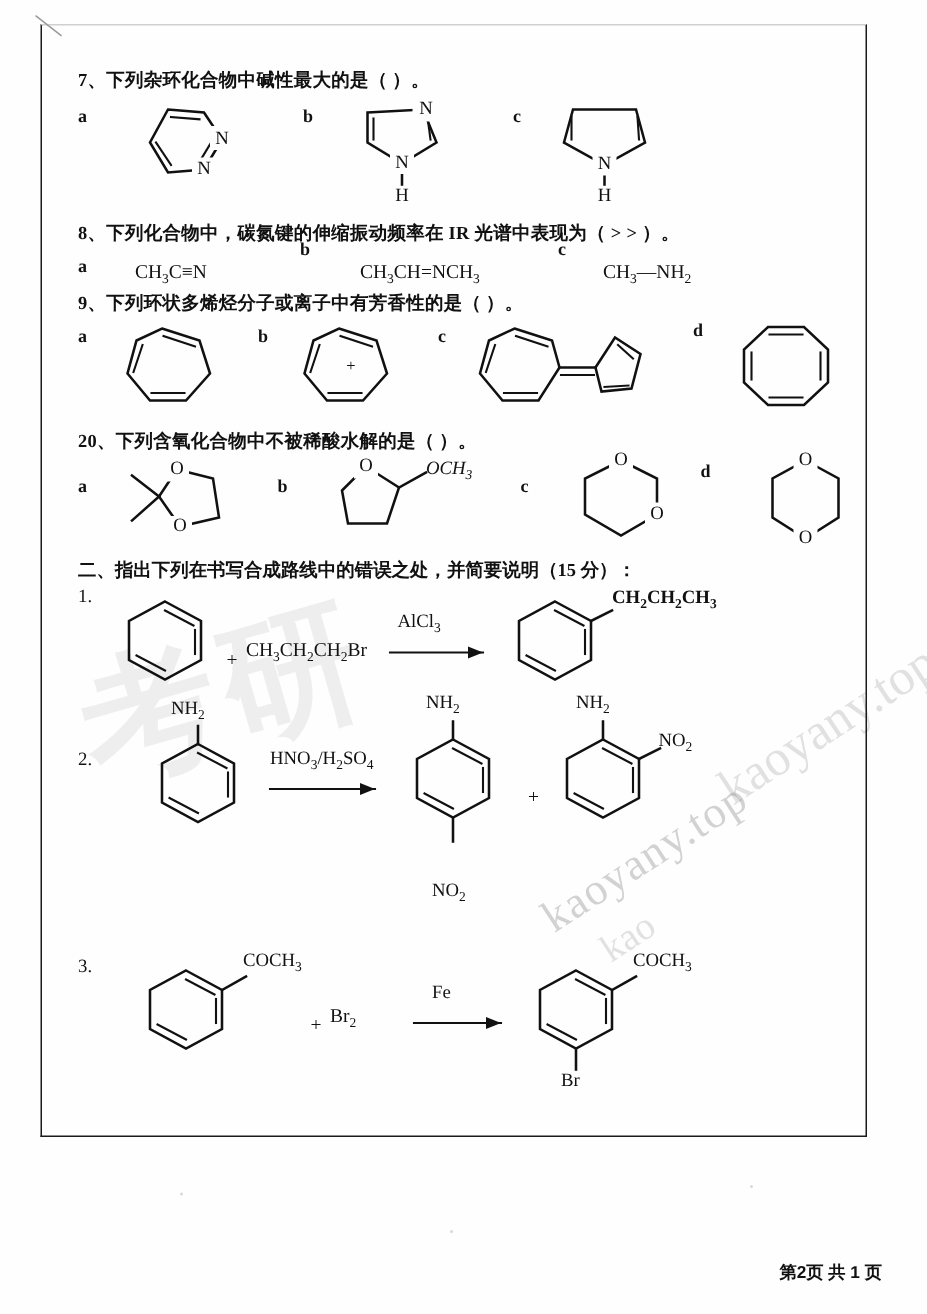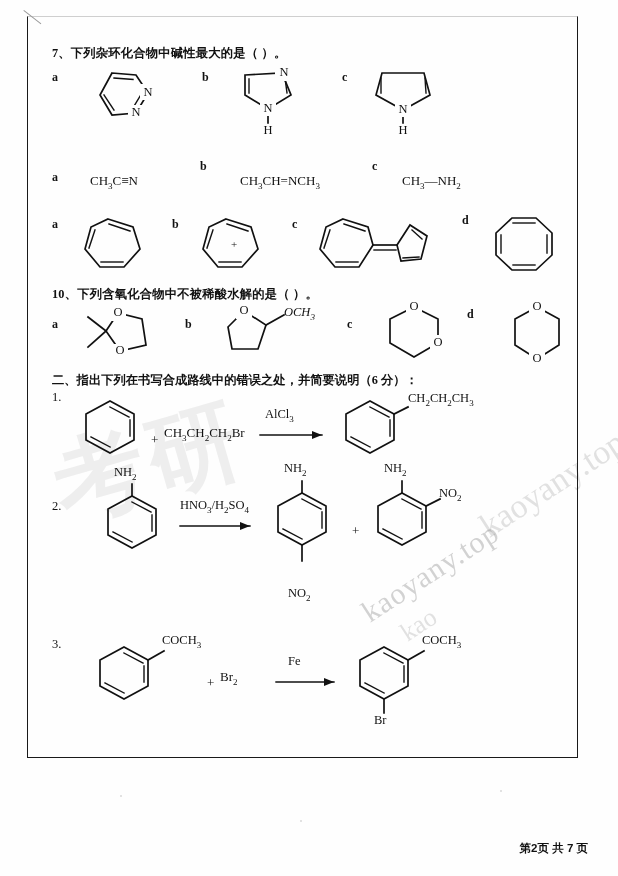--- a/index.html
+++ b/index.html
@@ -141,30 +141,32 @@
     <svg style="left:320px; top:32px;" width="80" height="75">
       <path class="bond" d="M10,8 L52,8 L58,30 L31,45 L4,30 Z"></path>
       <path class="bond-thin" d="M9,13 L9,28"></path>
       <path class="bond-thin" d="M53,13 L54,28"></path>
       <path class="bond" d="M31,45 L31,58"></path>
       <rect x="23" y="38" width="16" height="14" fill="#fefefe"></rect>
       <text class="atom" x="31" y="45">N</text>
       <text class="atom" x="31" y="66">H</text>
     </svg>
 
+    <div class="qline" style="position:absolute; left:0px; top:114px;">8、下列化合物中，碳氮键的伸缩振动频率在 IR 光谱中表现为（    &gt;     &gt;    ）。</div>
 
     <div class="opt-label" style="left:0px; top:137px;">a</div>
     <div class="formula" style="left:38px; top:140px;font-family:Liberation Serif, serif;">CH<sub>3</sub>C≡N</div>
 
     <div class="opt-label" style="left:148px; top:126px;">b</div>
     <div class="formula" style="left:188px; top:140px;">CH<sub>3</sub>CH=NCH<sub>3</sub></div>
 
     <div class="opt-label" style="left:320px; top:126px;">c</div>
     <div class="formula" style="left:350px; top:140px;">CH<sub>3</sub>—NH<sub>2</sub></div>
 
+    <div class="qline" style="position:absolute; left:0px; top:161px;">9、下列环状多烯烃分子或离子中有芳香性的是（  ）。</div>
 
     <div class="opt-label" style="left:0px; top:184px;">a</div>
 
     <svg style="left:30px; top:182px;" width="80" height="62">
       <path class="bond" d="M26,4 L51,12 L58,34 L42,52 L18,52 L3,34 L9,12 Z"></path>
       <path class="bond-thin" d="M27,9 L48,16"></path>
       <path class="bond-thin" d="M7,33 L13,15"></path>
       <path class="bond-thin" d="M19,47 L41,47"></path>
     </svg>
 
@@ -195,21 +197,21 @@
     <div class="opt-label" style="left:410px; top:180px;">d</div>
 
     <svg style="left:440px; top:182px;" width="80" height="62">
       <path class="bond" d="M20,3 L44,3 L60,18 L60,40 L44,55 L20,55 L4,40 L4,18 Z"></path>
       <path class="bond-thin" d="M21,8 L43,8"></path>
       <path class="bond-thin" d="M9,38 L9,20"></path>
       <path class="bond-thin" d="M55,20 L55,38"></path>
       <path class="bond-thin" d="M21,50 L43,50"></path>
     </svg>
 
-    <div class="qline" style="position:absolute; left:0px; top:253px;">10、下列含氧化合物中不被稀酸水解的是（  ）。</div>
+    <div class="qline" style="position:absolute; left:0px; top:253px;">20、下列含氧化合物中不被稀酸水解的是（  ）。</div>
 
     <div class="opt-label" style="left:0px; top:284px;">a</div>
 
     <svg style="left:24px; top:268px;" width="100" height="62">
       <path class="bond" d="M30,30 L42,12 L66,18 L70,44 L44,50 Z"></path>
       <path class="bond" d="M30,30 L12,16"></path>
       <path class="bond" d="M30,30 L12,46"></path>
       <rect x="34" y="5" width="16" height="15" fill="#fefefe"></rect>
       <rect x="36" y="43" width="16" height="15" fill="#fefefe"></rect>
       <text class="atom" x="42" y="12">O</text>
@@ -239,21 +241,21 @@
     <div class="opt-label" style="left:415px; top:274px;">d</div>
 
     <svg style="left:447px; top:264px;" width="90" height="76">
       <path class="bond" d="M38,10 L60,22 L60,48 L38,62 L16,48 L16,22 Z"></path>
       <rect x="30" y="2" width="16" height="16" fill="#fefefe"></rect>
       <rect x="30" y="54" width="16" height="16" fill="#fefefe"></rect>
       <text class="atom" x="38" y="10">O</text>
       <text class="atom" x="38" y="62">O</text>
     </svg>
 
-    <div class="sec-title" style="position:absolute; left:0px; top:339px;">二、指出下列在书写合成路线中的错误之处，并简要说明（6 分）：</div>
+    <div class="sec-title" style="position:absolute; left:0px; top:339px;">二、指出下列在书写合成路线中的错误之处，并简要说明（15 分）：</div>
 
     <div class="rx-num" style="left:0px; top:357px;">1.</div>
     <svg style="left:28px; top:363px;" width="70" height="62">
       <path class="bond" d="M30,5 L54,18 L54,44 L30,57 L6,44 L6,18 Z"></path>
       <path class="bond-thin" d="M30,11 L49,21"></path>
       <path class="bond-thin" d="M50,24 L50,40"></path>
       <path class="bond-thin" d="M30,51 L11,41"></path>
     </svg>
     <div class="plus" style="left:99px; top:399px;">+</div>
     <div class="formula" style="left:112px; top:392px;">CH<sub>3</sub>CH<sub>2</sub>CH<sub>2</sub>Br</div>
@@ -262,21 +264,21 @@
       <path class="bond-thin" d="M0,6 L62,6" stroke-width="1.6"></path>
       <path d="M62,6 L52,2 L52,10 Z" fill="#111"></path>
     </svg>
     <svg style="left:288px; top:363px;" width="70" height="62">
       <path class="bond" d="M30,5 L54,18 L54,44 L30,57 L6,44 L6,18 Z"></path>
       <path class="bond-thin" d="M30,11 L49,21"></path>
       <path class="bond-thin" d="M50,24 L50,40"></path>
       <path class="bond-thin" d="M30,51 L11,41"></path>
       <path class="bond" d="M54,18 L68,11"></path>
     </svg>
-    <div class="sublabel" style="left:356px; top:358px;">CH<sub>2</sub>CH<sub>2</sub>CH<sub>3</sub></div>
+    <div class="sublabel" style="left:356px; top:358px;font-weight:bold;">CH<sub>2</sub>CH<sub>2</sub>CH<sub>3</sub></div>
 
     <div class="rx-num" style="left:0px; top:466px;">2.</div>
     <div class="sublabel" style="left:62px; top:432px;">NH<sub>2</sub></div>
     <svg style="left:48px; top:451px;" width="70" height="72">
       <path class="bond" d="M32,12 L56,25 L56,51 L32,64 L8,51 L8,25 Z"></path>
       <path class="bond" d="M32,12 L32,0"></path>
       <path class="bond-thin" d="M32,18 L51,28"></path>
       <path class="bond-thin" d="M52,31 L52,47"></path>
       <path class="bond-thin" d="M32,58 L13,48"></path>
     </svg>
@@ -329,18 +331,18 @@
       <path class="bond" d="M32,62 L32,76"></path>
       <path class="bond-thin" d="M32,16 L51,26"></path>
       <path class="bond-thin" d="M52,29 L52,45"></path>
       <path class="bond-thin" d="M32,56 L13,46"></path>
     </svg>
     <div class="sublabel" style="left:370px; top:600px;">COCH<sub>3</sub></div>
     <div class="sublabel" style="left:322px; top:680px;">Br</div>
 
   </div>
 
-  <div class="footer">第2页 共 7 页</div>
+  <div class="footer">第2页 共 1 页</div>
 
   <div class="speck" style="left:120px;top:795px;width:2px;height:2px;"></div>
   <div class="speck" style="left:300px;top:820px;width:2px;height:2px;"></div>
   <div class="speck" style="left:500px;top:790px;width:2px;height:2px;"></div>
 </div>
 
 </body></html>

